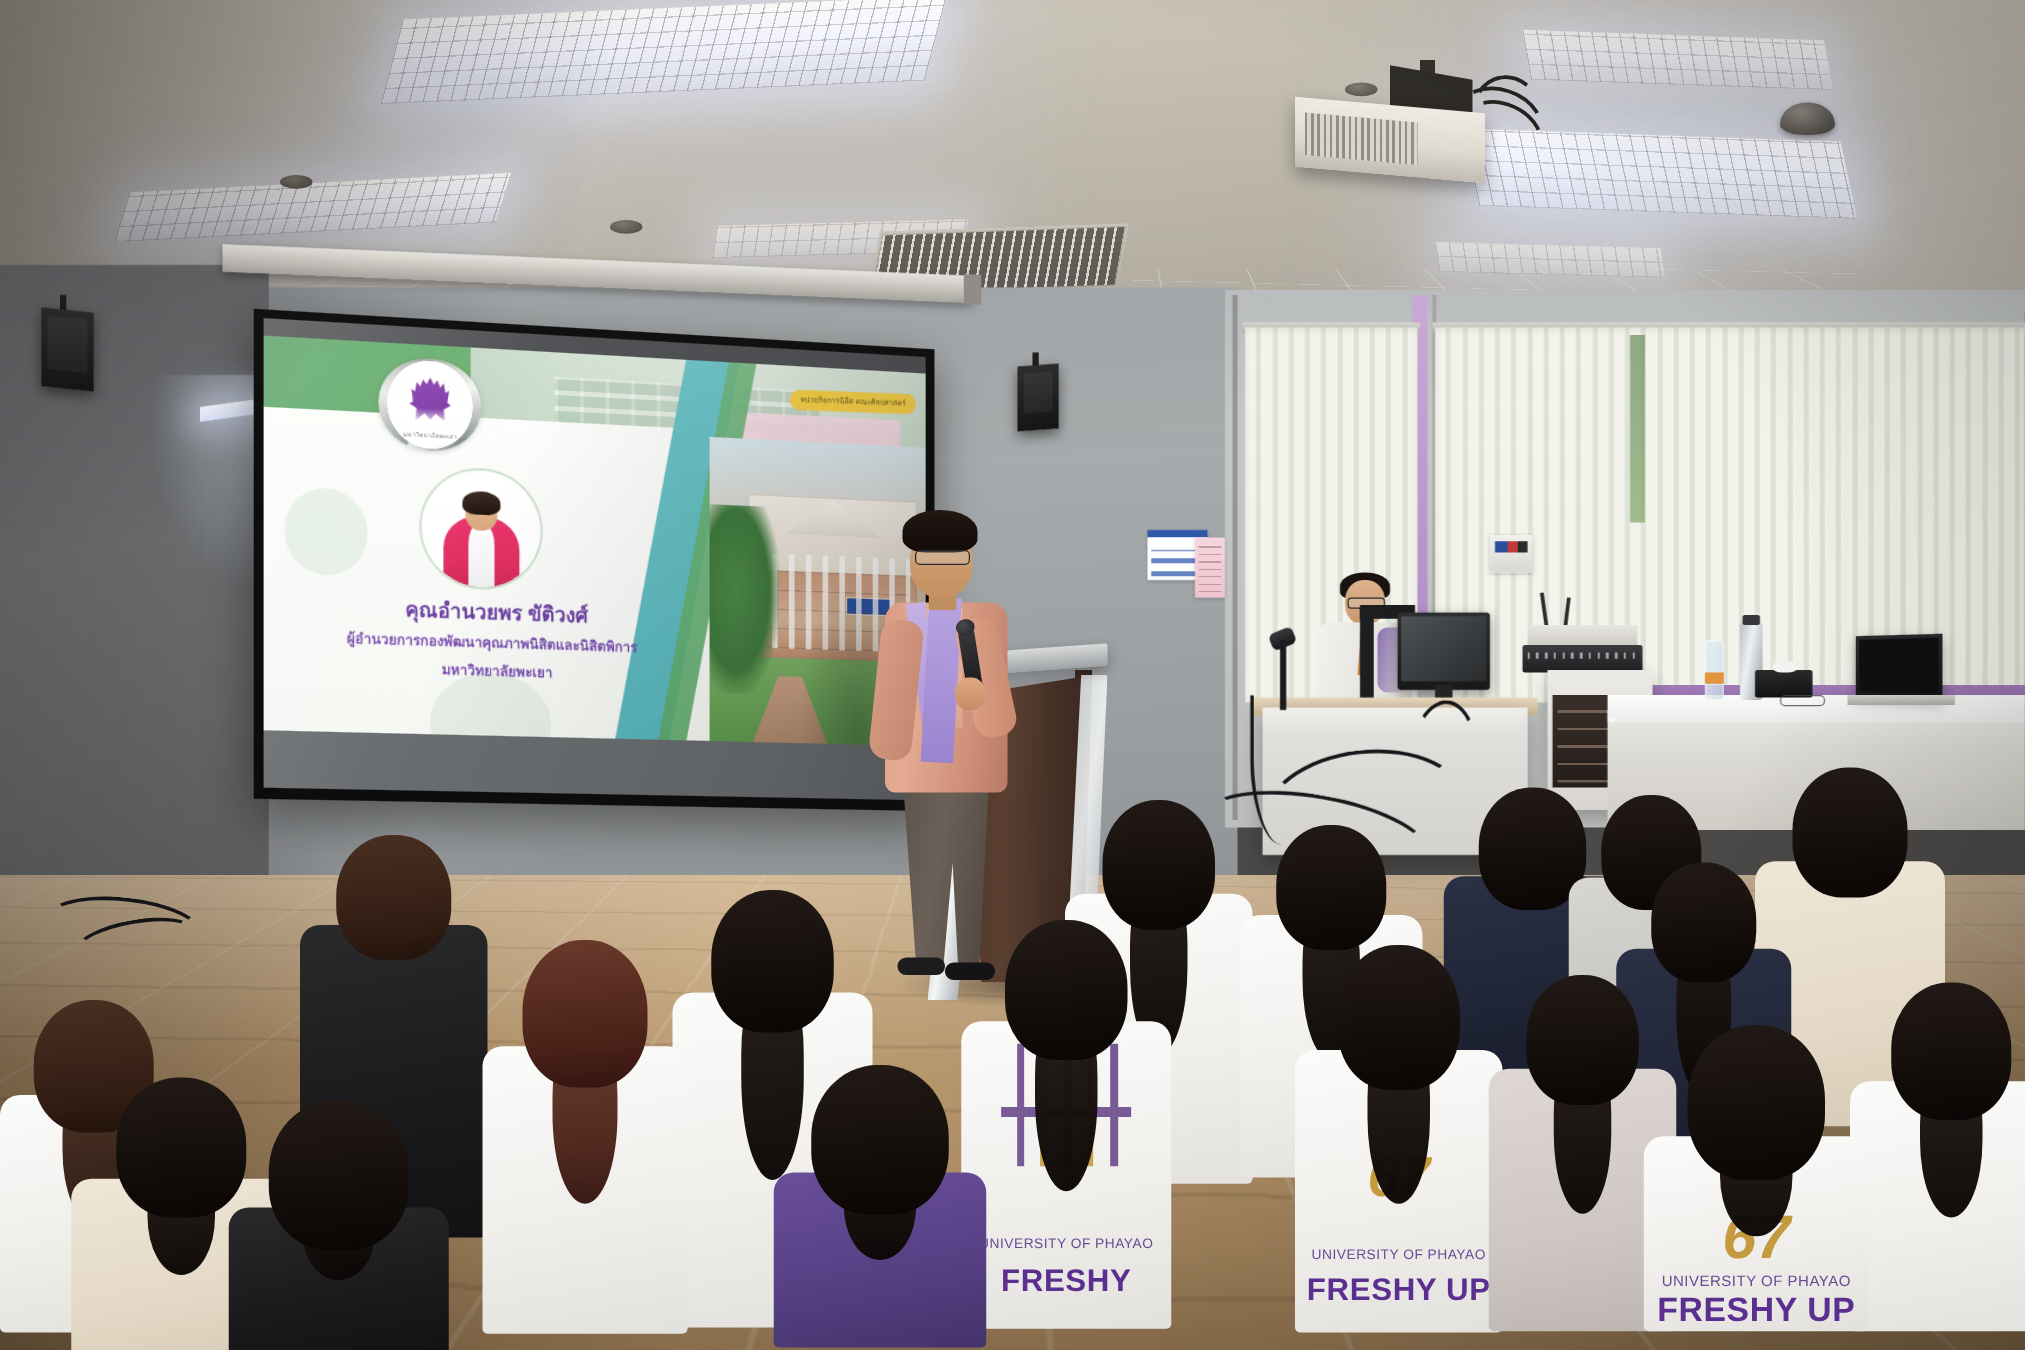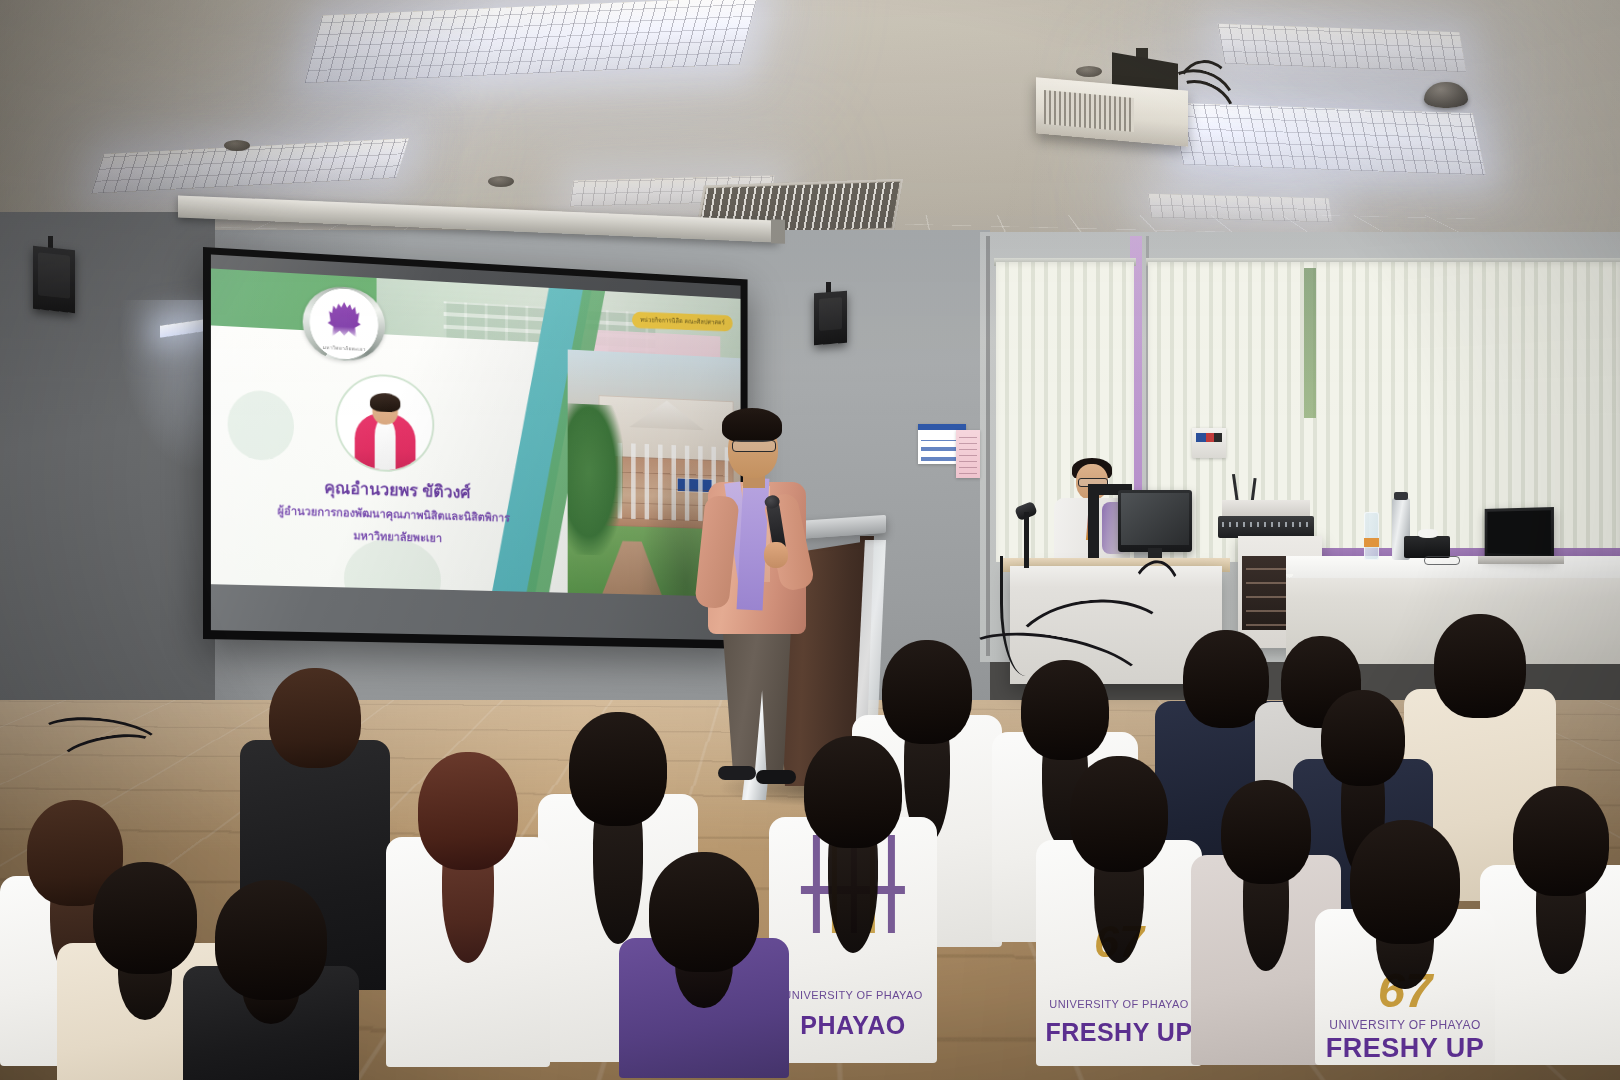--- a/index.html
+++ b/index.html
@@ -927,21 +927,21 @@
       </div>
       <div class="person" style="left: 624px; top: 852px; width: 160px; height: 228px; z-index: 95;">
         <div class="bd tee-purple" style="left: -5px; top: 86.4px; width: 170px; height: 140px;"></div>
         <div class="tail hair-black" style="left: 51.4px; top: 69.6px; width: 57.2px; height: 86.8px; opacity: 0.97;"></div>
         <div class="hd hair-black" style="left: 25px; top: 0px; width: 110px; height: 120px;"></div>
       </div>
       <div class="person" style="left: 778px; top: 736px; width: 150px; height: 344px; z-index: 84;">
         <div class="bd tee-white" style="left: -9px; top: 80.64px; width: 168px; height: 246px;"></div>
         <div class="shirt-graphic" style="top: 98.64px; width: 104.16px; height: 98.4px;"></div>
         <div class="shirt-sub" style="top: 252.84px; font-size: 11px;">UNIVERSITY OF PHAYAO</div>
-        <div class="shirt-logo" style="top: 274.98px; font-size: 25px;">PHAYAO</div>
+        <div class="shirt-logo" style="top: 274.98px; font-size: 25px;">FRESHY</div>
         <div class="tail hair-black" style="left: 49.52px; top: 64.96px; width: 50.96px; height: 152.52px; opacity: 0.97;"></div>
         <div class="hd hair-black" style="left: 26px; top: 0px; width: 98px; height: 112px;"></div>
       </div>
       <div class="person" style="left: 862px; top: 640px; width: 130px; height: 330px; z-index: 74;">
         <div class="bd tee-white" style="left: -10px; top: 74.88px; width: 150px; height: 232px;"></div>
         <div class="tail hair-black" style="left: 41.6px; top: 60.32px; width: 46.8px; height: 143.84px; opacity: 0.97;"></div>
         <div class="hd hair-black" style="left: 20px; top: 0px; width: 90px; height: 104px;"></div>
       </div>
       <div class="person" style="left: 1000px; top: 660px; width: 130px; height: 300px; z-index: 76;">
         <div class="bd tee-white" style="left: -8px; top: 72px; width: 146px; height: 210px;"></div>

